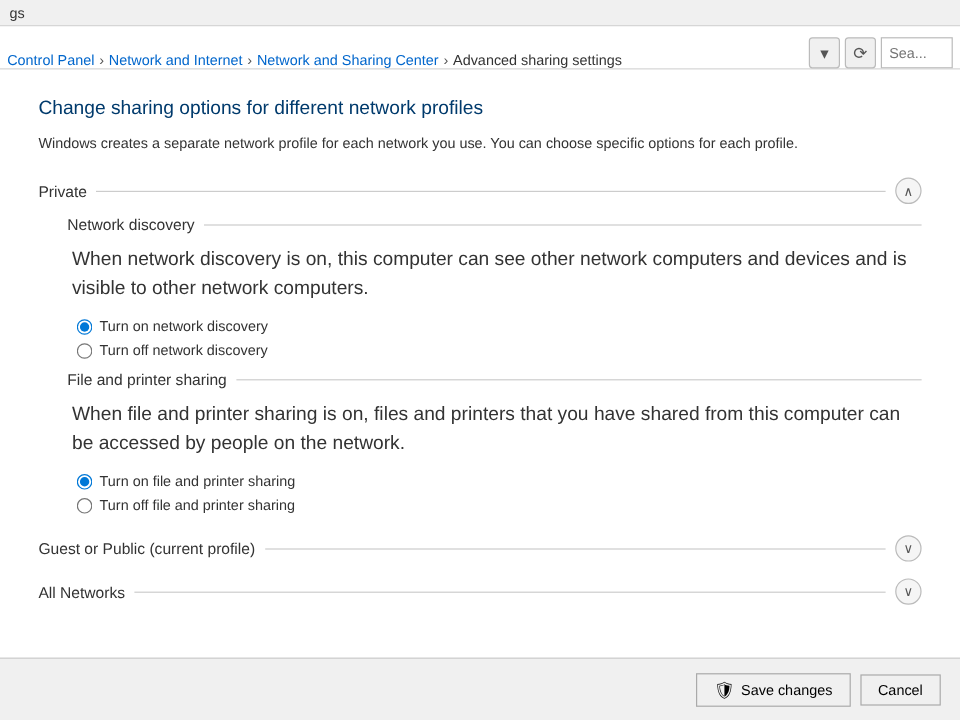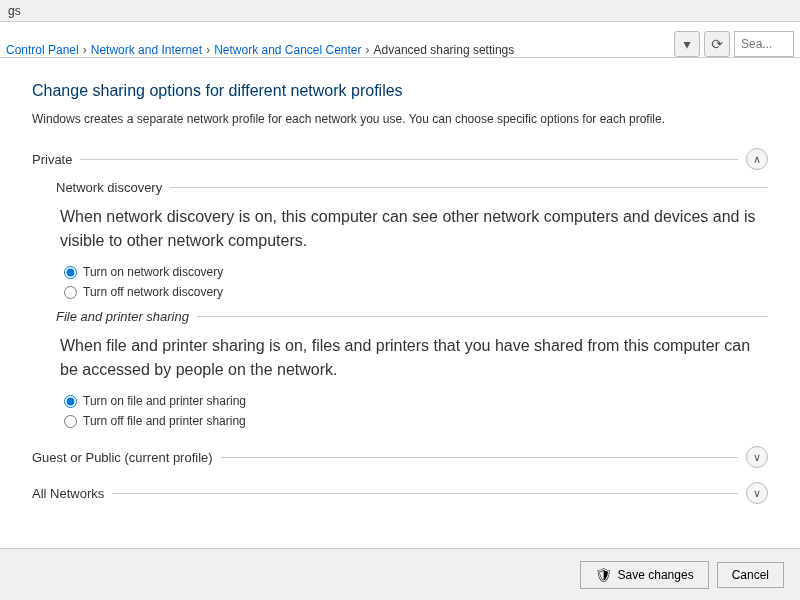--- a/index.html
+++ b/index.html
@@ -278,21 +278,21 @@
 <div class="title-bar">
   <span class="title-bar-text">gs</span>
 </div>
 
 <div class="address-bar">
   <div class="breadcrumb">
     <span class="breadcrumb-item">Control Panel</span>
     <span class="breadcrumb-sep"> › </span>
     <span class="breadcrumb-item">Network and Internet</span>
     <span class="breadcrumb-sep"> › </span>
-    <span class="breadcrumb-item">Network and Cancel Center</span>
+    <span class="breadcrumb-item">Network and Sharing Center</span>
     <span class="breadcrumb-sep"> › </span>
     <span class="breadcrumb-current">Advanced sharing settings</span>
   </div>
   <div class="address-btn">▾</div>
   <div class="address-btn">⟳</div>
   <input class="search-box" type="text" placeholder="Sea..." style="">
 </div>
 
 <div class="content">
 
@@ -318,21 +318,21 @@
       <label class="radio-item">
         <input type="radio" name="network-discovery" checked="" style="">
         <span>Turn on network discovery</span>
       </label>
       <label class="radio-item">
         <input type="radio" name="network-discovery" style="">
         <span>Turn off network discovery</span>
       </label>
     </div>
 
-    <div class="subsection-header" style="margin-top: 10px; font-style: italic;">
+    <div class="subsection-header" style="margin-top: 10px;">
       <span class="subsection-label">File and printer sharing</span>
       <div class="subsection-line"></div>
     </div>
 
     <div class="description">When file and printer sharing is on, files and printers that you have shared from this computer can be accessed by people on the network.</div>
 
     <div class="radio-group">
       <label class="radio-item">
         <input type="radio" name="file-sharing" checked="" style="">
         <span>Turn on file and printer sharing</span>

